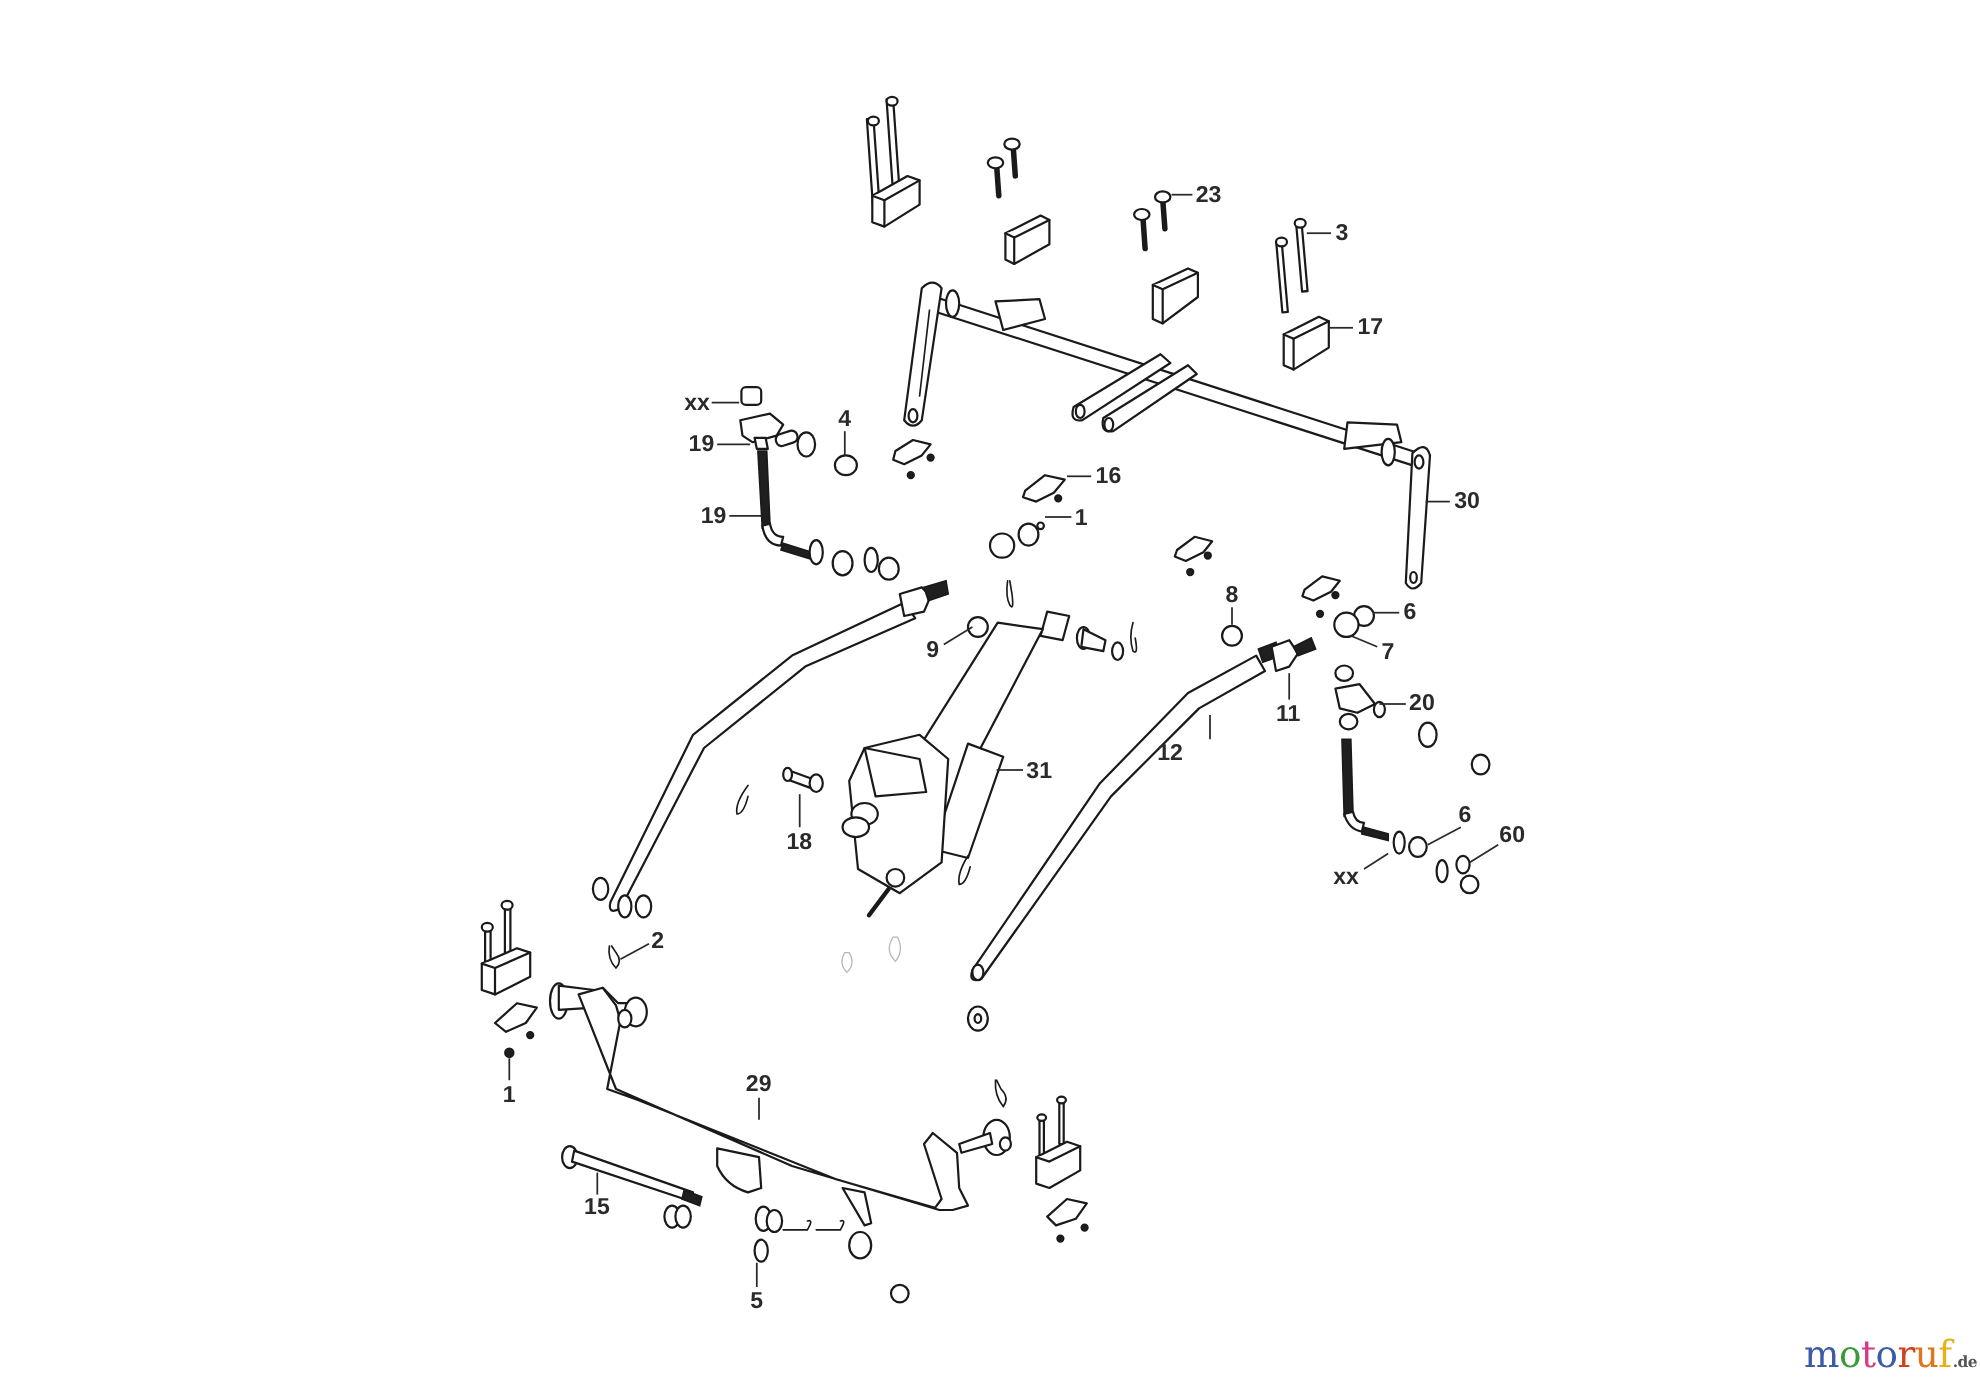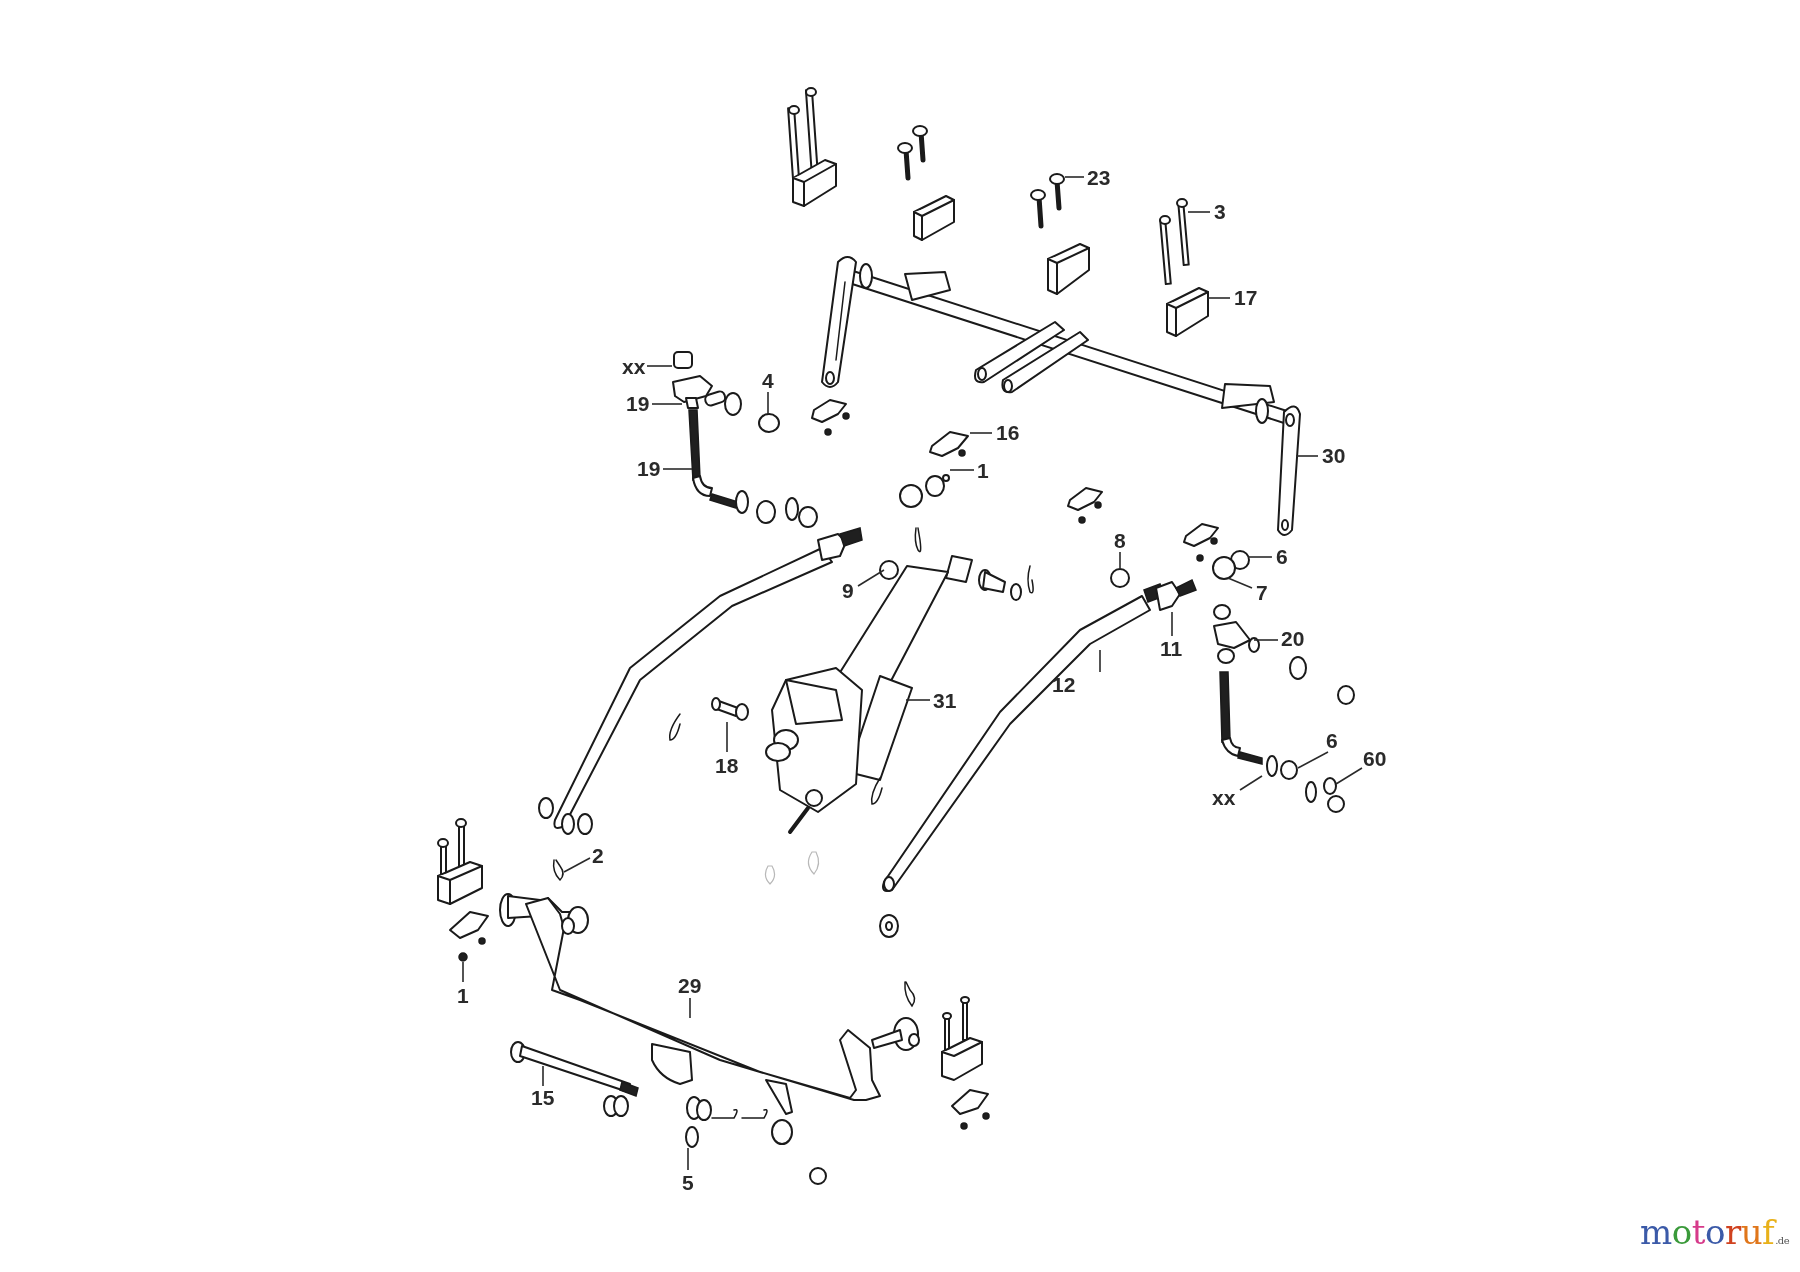--- a/index.html
+++ b/index.html
@@ -6,21 +6,21 @@
   body { width:1800px; height:1272px; position:relative; overflow:hidden; font-family:"Liberation Sans", sans-serif; }
   #diagram { position:absolute; left:0; top:0; width:1800px; height:1272px; }
   .part-stroke { fill:#ffffff; stroke:#1a1a1a; stroke-width:2; stroke-linejoin:round; stroke-linecap:round; }
   .part-thin { fill:none; stroke:#1a1a1a; stroke-width:1.5; stroke-linecap:round; }
   .part-dark { fill:#1f1f1f; stroke:#1a1a1a; stroke-width:1.5; }
   .part-faint { fill:none; stroke:#b8b8b8; stroke-width:1.2; }
   .leader { stroke:#2a2a2a; stroke-width:1.6; }
   .callout { position:absolute; font-weight:bold; font-size:21px; color:#2a2a2a; line-height:1; white-space:nowrap;text-align:right; }
   .logo { position:absolute; left:1640px; top:1212px; font-family:"DejaVu Serif", serif; font-size:34px; letter-spacing:-0.5px; }
   .logo span { display:inline-block; }
-  .logo .tld { font-size:10px; color:#555; margin-left:1px; }
+  .logo .tld { font-size:14px; color:#555; margin-left:1px;font-weight:bold; }
 </style>
 </head>
 <body>
 
 <svg id="diagram" viewBox="0 0 1800 1272" xmlns="http://www.w3.org/2000/svg">
 
   <g>
     <rect class="part-stroke" x="791" y="108" width="6" height="84" transform="rotate(-4 794 150)"></rect>
     <ellipse class="part-stroke" cx="794" cy="110" rx="5" ry="4"></ellipse>
     <rect class="part-stroke" x="809" y="90" width="6" height="88" transform="rotate(-4 812 134)"></rect>

